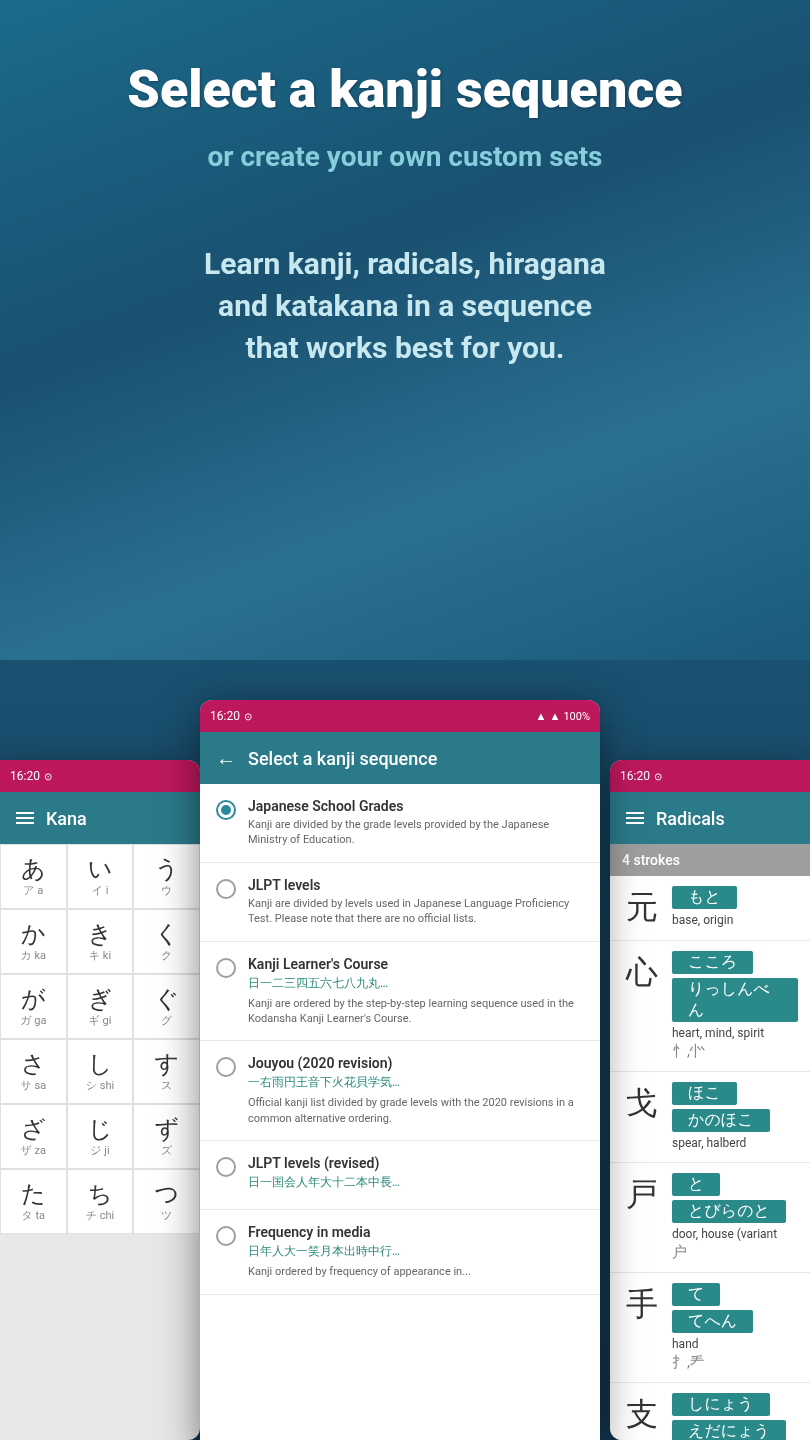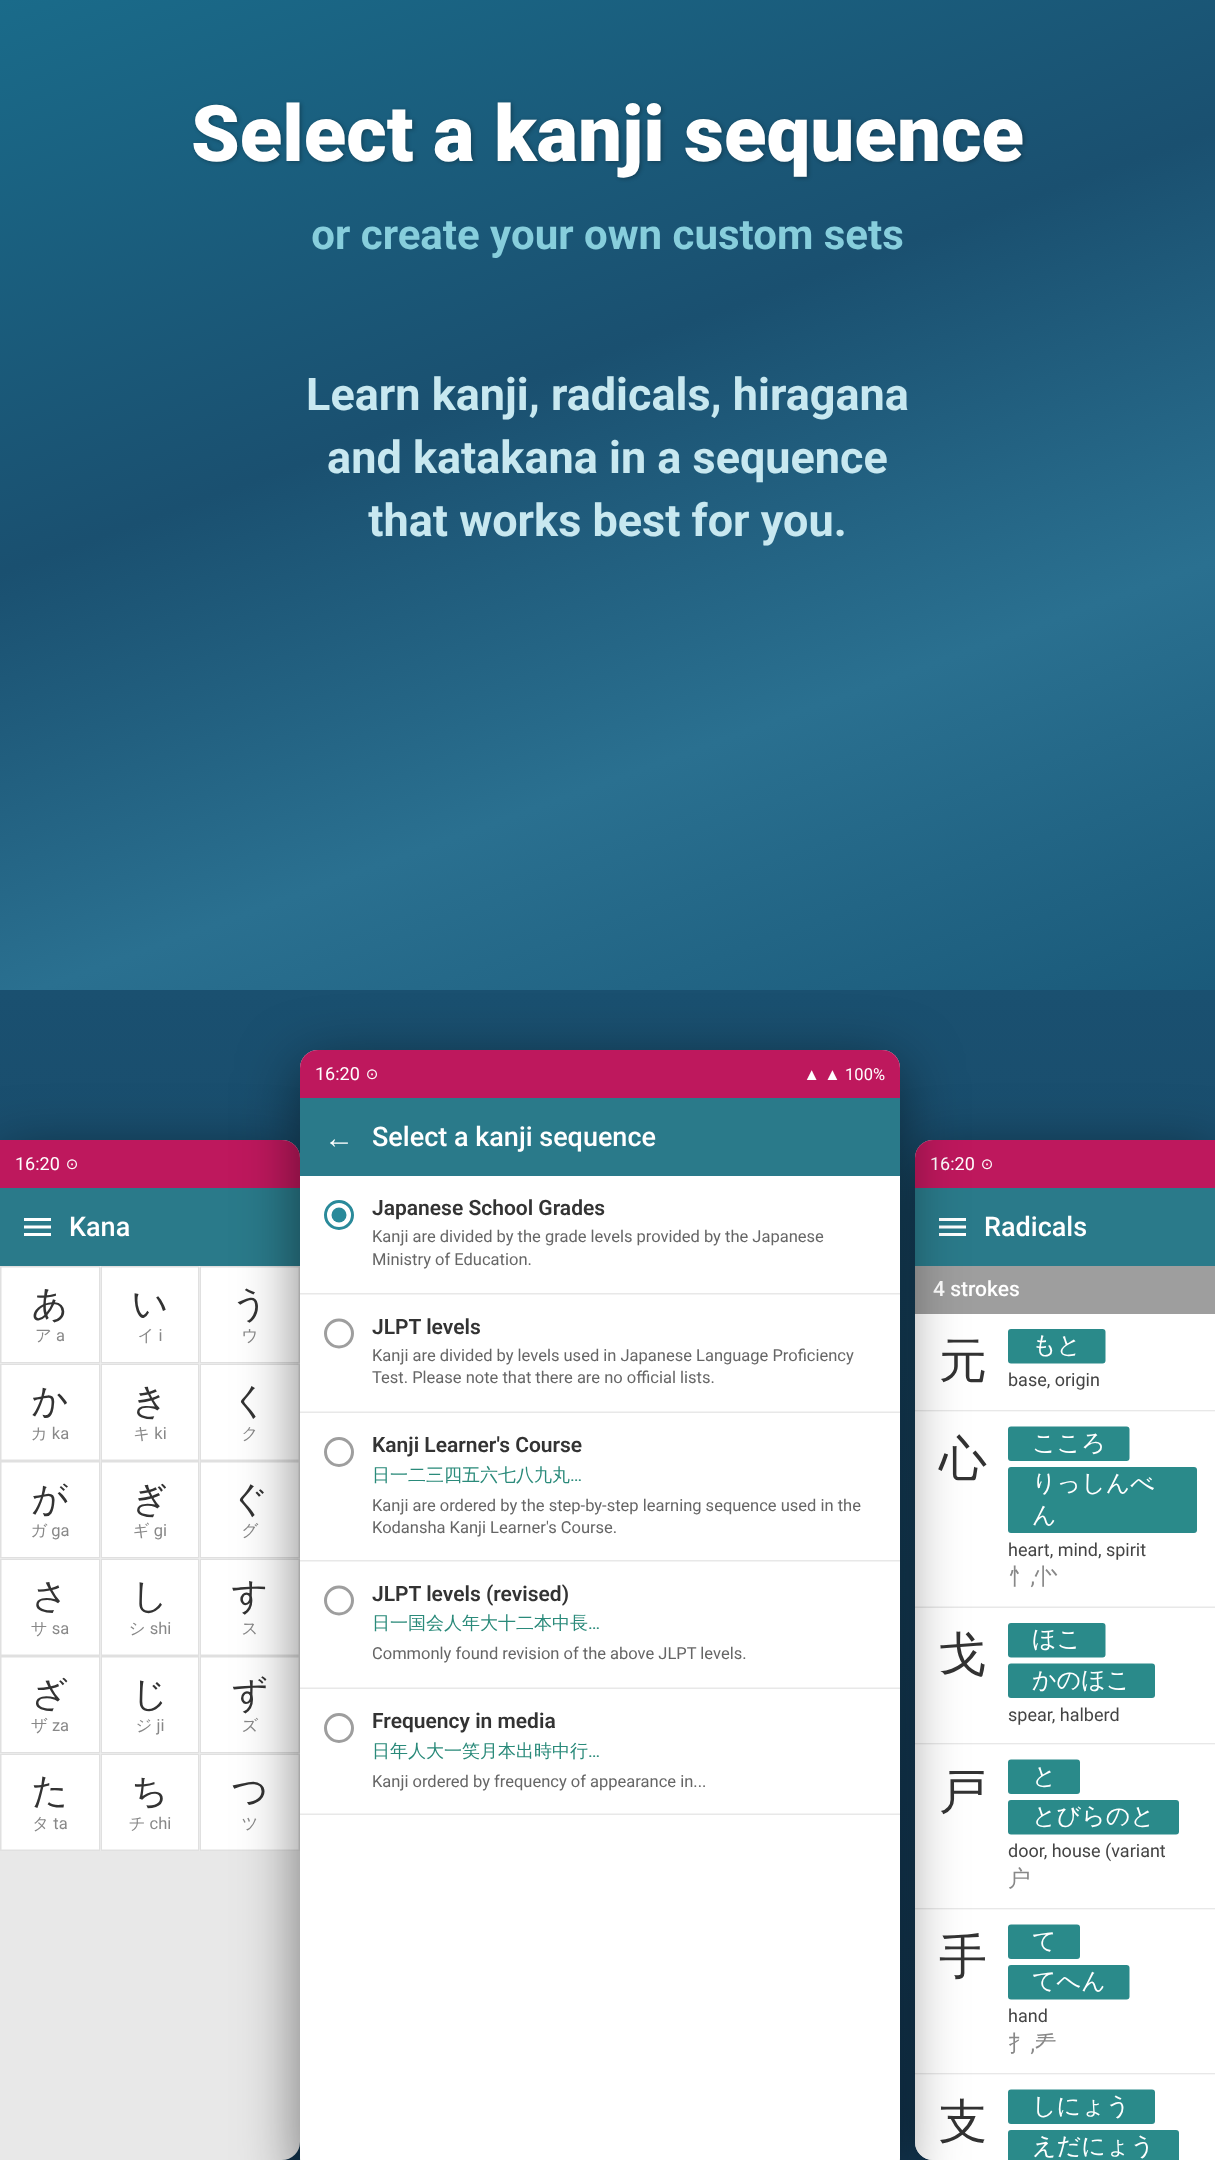--- a/index.html
+++ b/index.html
@@ -461,27 +461,34 @@
 
           <div class="sequence-item">
             <div class="radio-btn"></div>
             <div class="seq-content">
               <div class="seq-title">Kanji Learner's Course</div>
               <div class="seq-kanji">日一二三四五六七八九丸…</div>
               <div class="seq-desc">Kanji are ordered by the step-by-step learning sequence used in the Kodansha Kanji Learner's Course.</div>
             </div>
           </div>
 
+          <div class="sequence-item">
+            <div class="radio-btn"></div>
+            <div class="seq-content">
+              <div class="seq-title">Jouyou (2020 revision)</div>
+              <div class="seq-kanji">一右雨円王音下火花貝学気…</div>
+              <div class="seq-desc">Official kanji list divided by grade levels with the 2020 revisions in a common alternative ordering.</div>
+            </div>
+          </div>
 
           <div class="sequence-item">
             <div class="radio-btn"></div>
             <div class="seq-content">
               <div class="seq-title">JLPT levels (revised)</div>
               <div class="seq-kanji">日一国会人年大十二本中長…</div>
-              <div class="seq-desc">Commonly found revision of the above JLPT levels.</div>
             </div>
           </div>
 
           <div class="sequence-item">
             <div class="radio-btn"></div>
             <div class="seq-content">
               <div class="seq-title">Frequency in media</div>
               <div class="seq-kanji">日年人大一笑月本出時中行…</div>
               <div class="seq-desc">Kanji ordered by frequency of appearance in...</div>
             </div>

